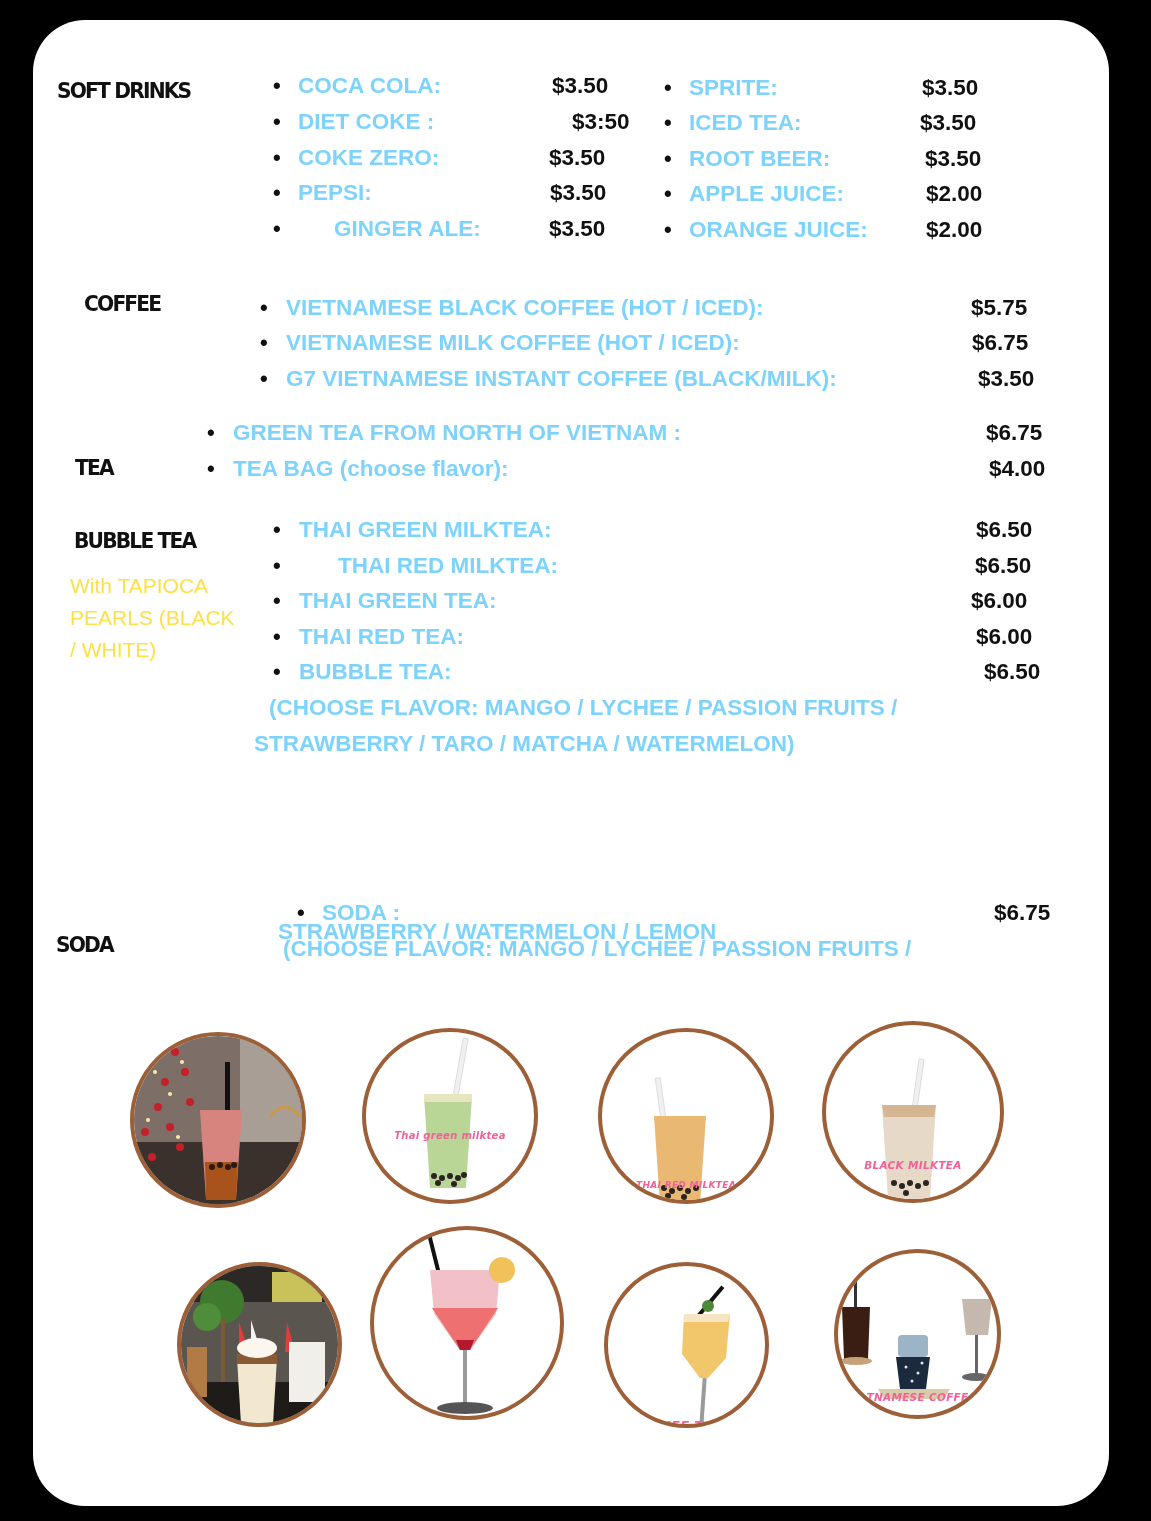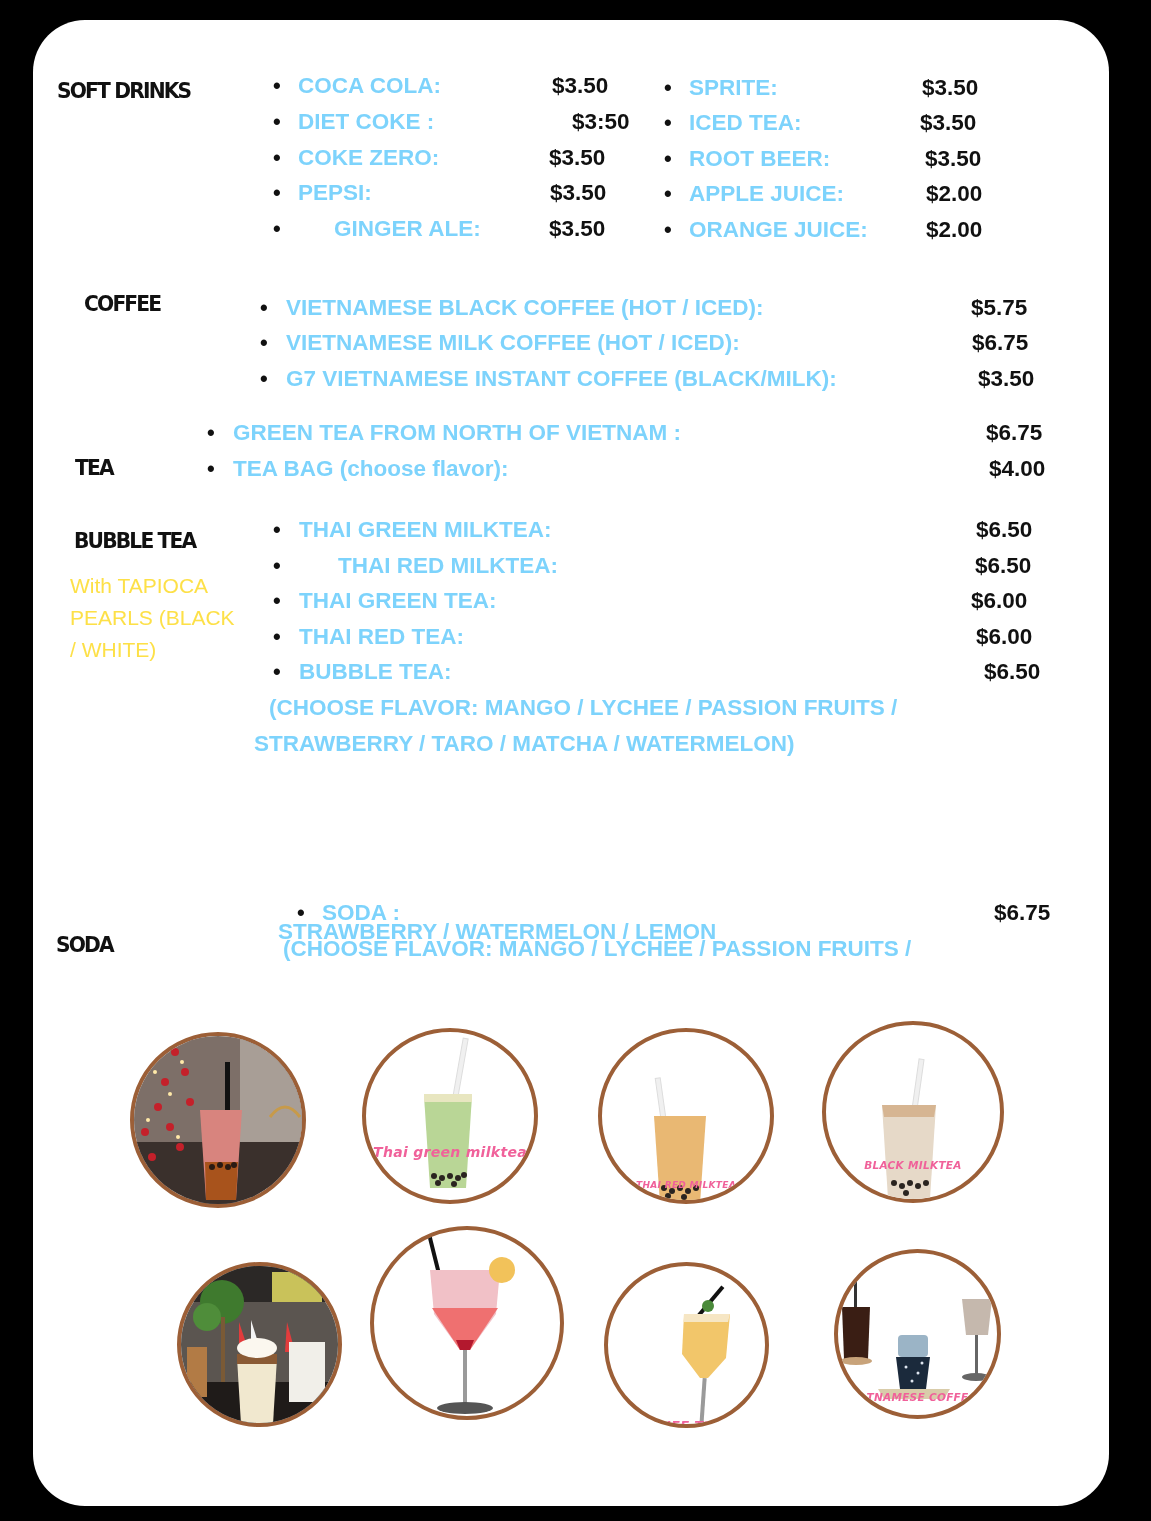--- a/index.html
+++ b/index.html
@@ -193,21 +193,21 @@
     <g fill="#2a2420">
         <circle cx="72" cy="148" r="3"></circle>
         <circle cx="80" cy="150" r="3"></circle>
         <circle cx="88" cy="148" r="3"></circle>
         <circle cx="96" cy="150" r="3"></circle>
         <circle cx="102" cy="147" r="3"></circle>
         <circle cx="76" cy="155" r="3"></circle>
         <circle cx="92" cy="156" r="3"></circle>
       </g>
   </svg>
-  <div class="caption" style="top:112px; font-size:14px;">Thai green milktea</div>
+  <div class="caption" style="top:98px; font-size:10px;">Thai green milktea</div>
 </div>
 
 <div class="circle" style="left:598px; top:1028px; width:176px; height:176px;">
   <svg width="176" height="176" viewBox="0 0 176 176" style="position:absolute;left:-4px;top:-4px">
     <rect x="60" y="50" width="5" height="40" fill="#f0f0f0" stroke="#ddd" stroke-width="1" transform="rotate(-8 62 70)"></rect>
     <path d="M56 88 L108 88 L102 176 L62 176 Z" fill="#e9b873"></path>
     <g fill="#2a2420">
         <circle cx="66" cy="160" r="3"></circle>
         <circle cx="74" cy="163" r="3"></circle>
         <circle cx="82" cy="160" r="3"></circle>

